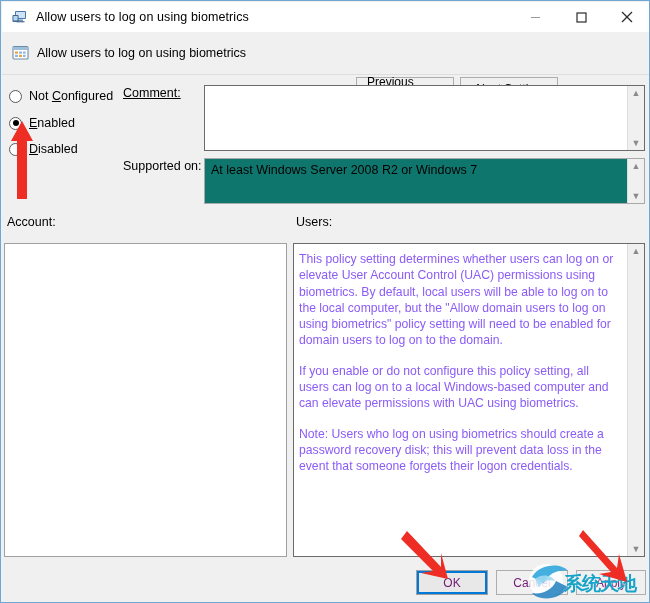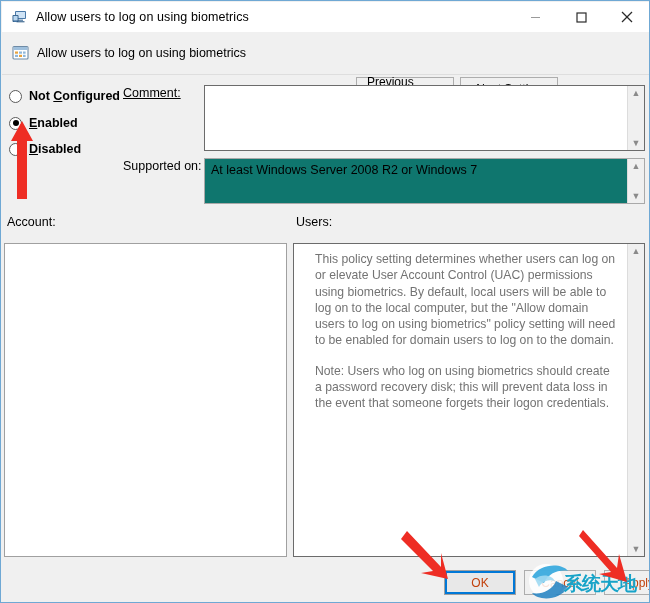--- a/index.html
+++ b/index.html
@@ -104,21 +104,20 @@
   #btn-next { left: 458px; width: 98px; }
   .acc { text-decoration: underline; }
 
   
   .radio-row {
     position: absolute;
     left: 8px;
     display: flex;
     align-items: center;
     height: 18px;
-    font-weight: bold;
   }
   #radio-notconfigured { top: 86px; }
   #radio-enabled       { top: 113px; }
   #radio-disabled      { top: 139px; }
   .radio-mark {
     width: 13px; height: 13px;
     border: 1px solid #5a5a5a;
     border-radius: 50%;
     background: #fff;
     box-sizing: border-box;
@@ -206,43 +205,42 @@
     position: absolute;
     left: 292px; top: 242px;
     width: 352px; height: 314px;
     background: #ffffff;
     border: 1px solid #6b6b6b;
     box-sizing: border-box;
     display: flex;
   }
   #help-text {
     flex: 1;
-    padding: 7px 9px 0 21px;
+    padding: 7px 9px 0 5px;
     font-size: 12.2px;
     line-height: 16.3px;
     overflow: hidden;
-    color: #737373;
+    color: #8b5cf6;
   }
   #help-text p { margin: 0 0 14px 0; }
 
   
   .footbtn {
     position: absolute;
     top: 569px;
     height: 25px;
     background: #f0f0f0;
     border: 1px solid #adadad;
     font-family: "Liberation Sans", sans-serif;
     font-size: 12px;
-    color: #c2410c;
+    color: #701a75;
     display: flex;
     align-items: center;
     justify-content: center;
     box-sizing: border-box;
-    margin-left: 28px;
   }
   #btn-ok {
     left: 415px; width: 72px;
     border: 1px solid #a0a0a0;
     outline: 2px solid #0078d7;
     outline-offset: -3px;
     background: #e8e8e8;
   }
   #btn-cancel { left: 495px; width: 72px; }
   #btn-apply  { left: 575px; width: 70px; }
@@ -367,20 +365,21 @@
   <div class="field-label" id="label-options">Account:</div>
   <div class="field-label" id="label-help">Users:</div>
 
   <div id="options-panel">
     <div></div>
   </div>
 
   <div id="help-panel">
     <div id="help-text">
         <p>This policy setting determines whether users can log on or elevate User Account Control (UAC) permissions using biometrics.  By default, local users will be able to log on to the local computer, but the "Allow domain users to log on using biometrics" policy setting will need to be enabled for domain users to log on to the domain.</p>
+        <p>If you enable or do not configure this policy setting, all users can log on to a local Windows-based computer and can elevate permissions with UAC using biometrics.</p>
         <p>Note: Users who log on using biometrics should create a password recovery disk; this will prevent data loss in the event that someone forgets their logon credentials.</p>
       </div>
     <div class="vscroll">
       <div class="arrow">▲</div>
       <div class="arrow">▼</div>
     </div>
   </div>
 
   <div class="footbtn" id="btn-ok">OK</div>
   <div class="footbtn" id="btn-cancel">Cancel</div>

